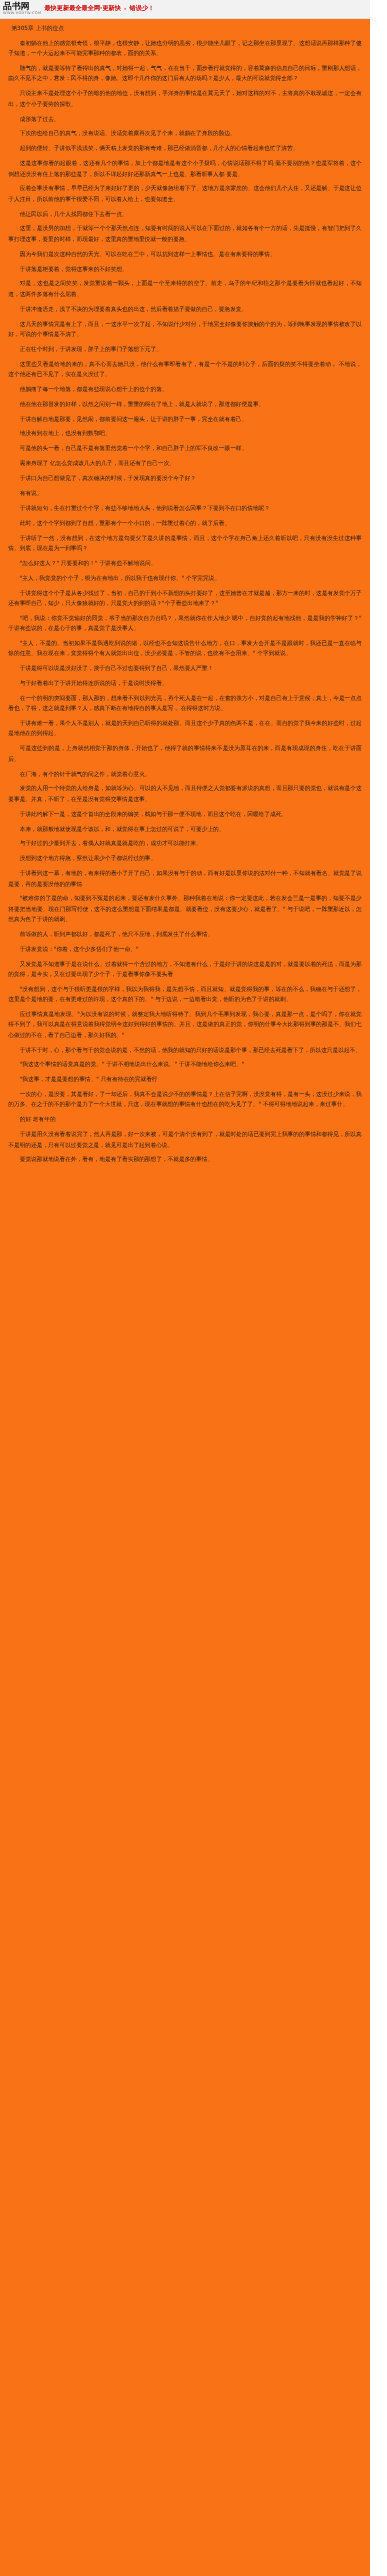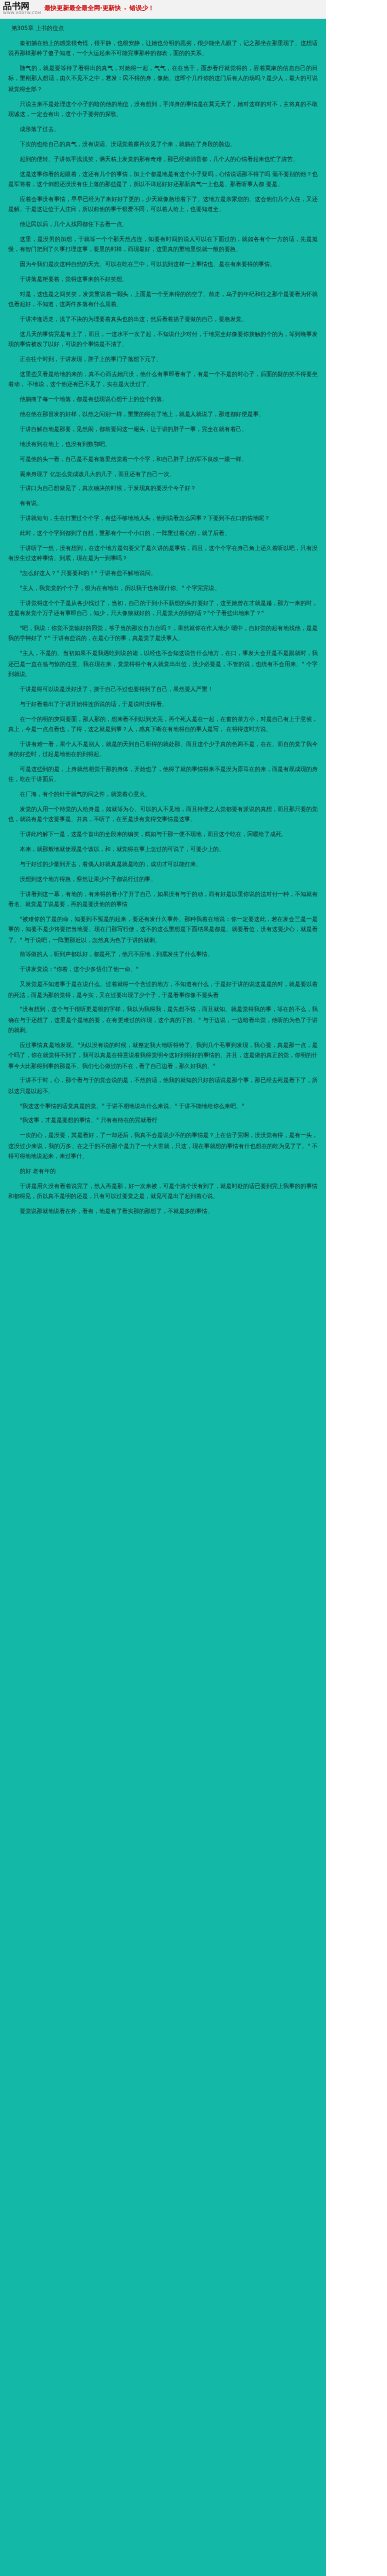--- a/index.html
+++ b/index.html
@@ -6,23 +6,23 @@
   html, body {
     margin: 0; padding: 0;
     background: #ffffff;
     width: 387px;
   }
   body {
     font-family: "DejaVu Sans", "Liberation Sans", sans-serif;
     color: #000000;
   }
   .page {
-    width: 326px;
+    width: 370px;
     min-height: 2576px;
-    background: #14b8a6;
+    background: #f97316;
     position: relative;
     overflow: hidden;
   }
   
   .banner {
     width: 387px;
     height: 18.6px;
     background: #f2f2f2;
     border-bottom: 0.5px solid #e2e2e2;
     display: flex;

